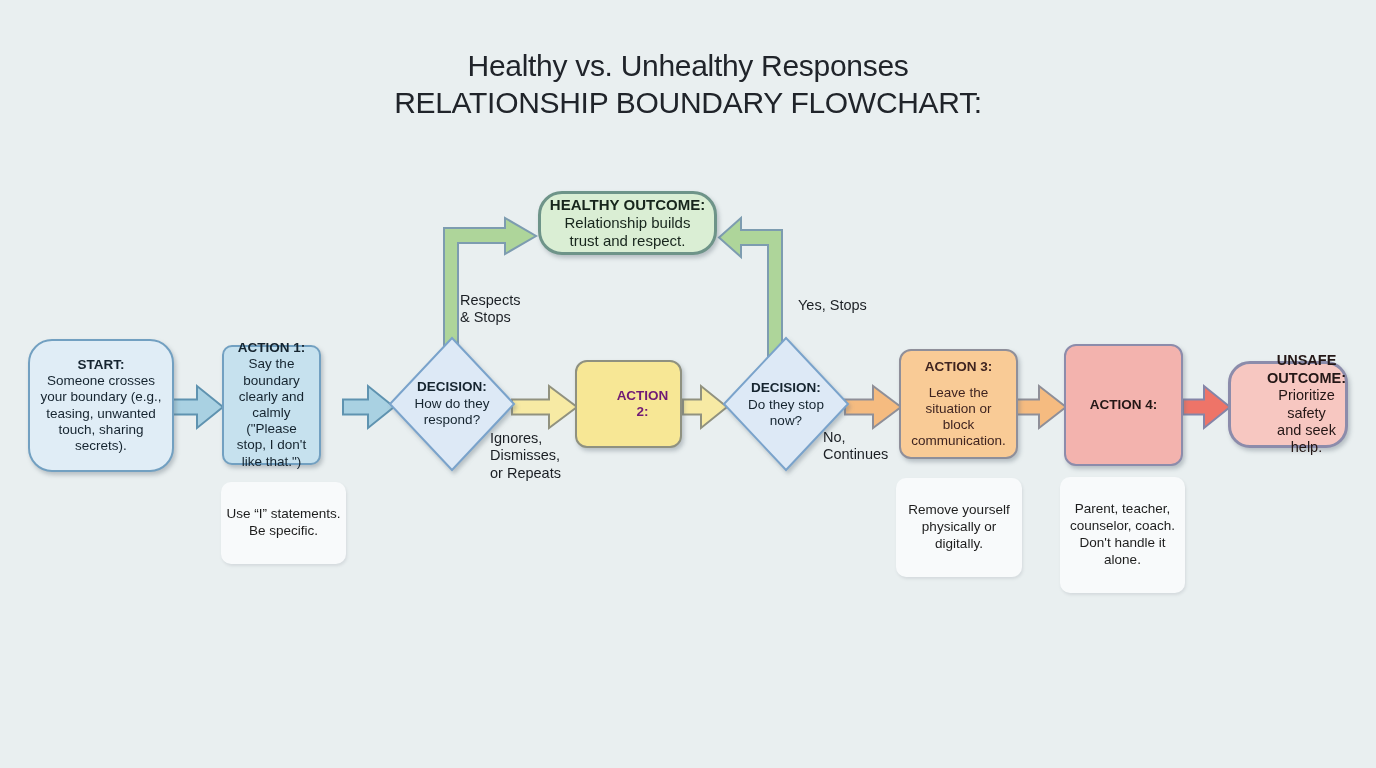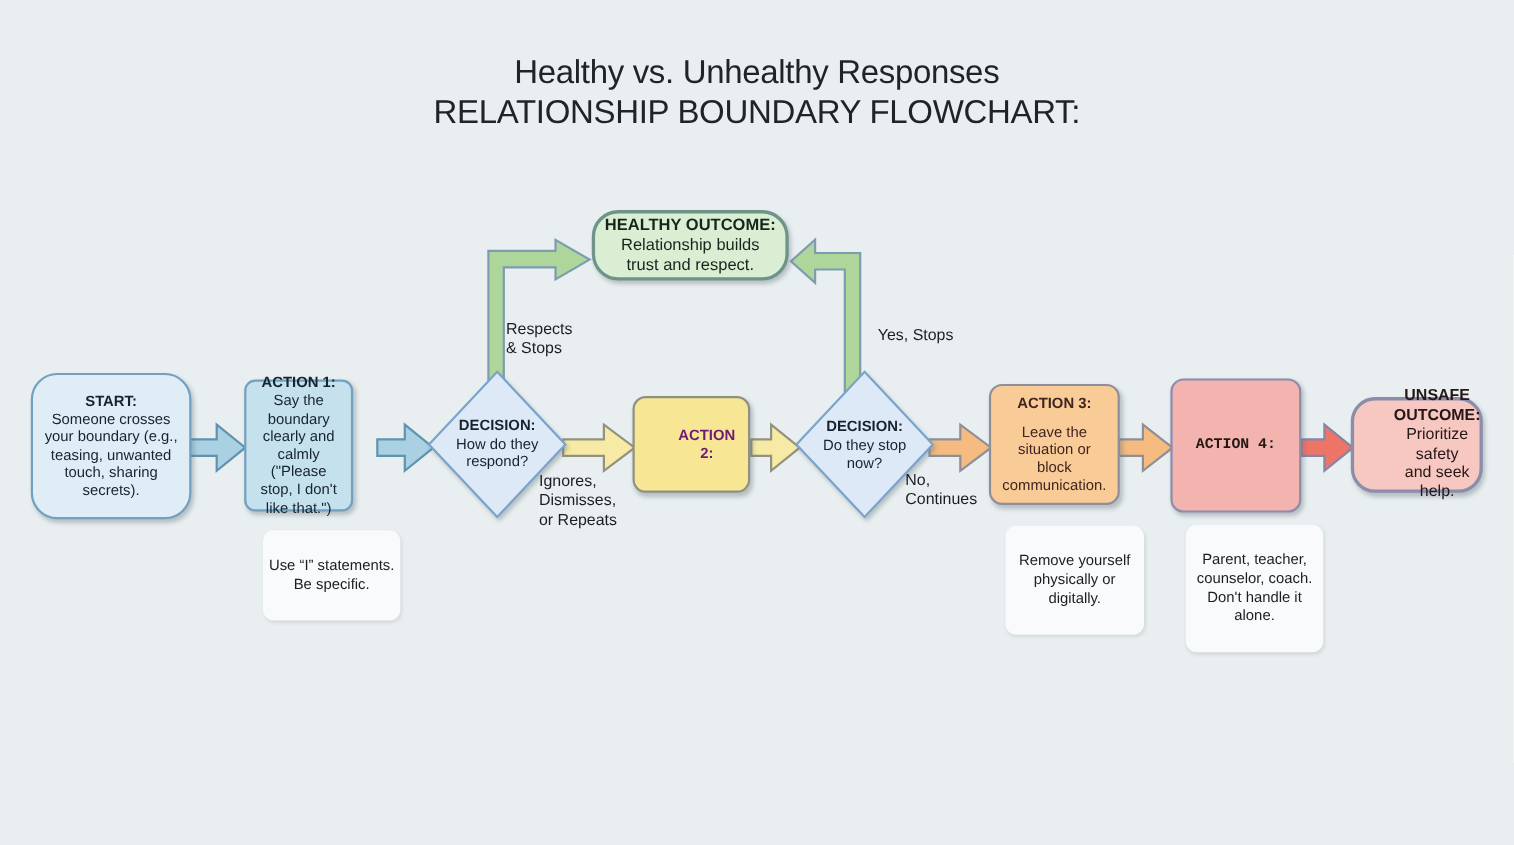--- a/index.html
+++ b/index.html
@@ -28,37 +28,36 @@
     padding:6px 7px;
     box-shadow:2px 3px 4px rgba(100,112,124,.38);
   }
   .node .hd{display:block;font-weight:bold;}
   .node .bd{display:block;}
   .n-start{left:28px;top:339px;width:146px;height:133px;border-radius:24px;background:#e0edf6;border:2px solid #72a0c1;color:#15242f;}
   .n-action1{left:222px;top:345px;width:99px;height:120px;border-radius:10px;background:#c6e1ee;border:2px solid #72a0c1;color:#15242f;}
   .n-healthy{left:538px;top:191px;width:179px;height:64px;border-radius:24px;background:#daeed4;border:3px solid #6e9489;color:#17251c;font-size:15px;}
   .n-action2{left:575px;top:360px;width:107px;height:88px;border-radius:12px;background:#f7e795;border:2px solid #8f9180;color:#701a75;padding-left:35px;}
   .n-action3{left:899px;top:349px;width:119px;height:110px;border-radius:12px;background:#f9cb96;border:2px solid #8f8f9a;color:#3f2420;gap:10px;}
-  .n-action4{left:1064px;top:344px;width:119px;height:122px;border-radius:12px;background:#f3b3ae;border:2px solid #8c8cab;color:#241716;font-family:Liberation Mono, monospace;}
+  .n-action4{left:1064px;top:344px;width:119px;height:122px;border-radius:12px;background:#f3b3ae;border:2px solid #8c8cab;color:#241716;}
   .n-unsafe{left:1228px;top:361px;width:120px;height:87px;border-radius:22px;background:#f7c7c1;border:3px solid #8c8cab;color:#241716;font-size:14.5px;padding-left:44px;}
   
   .dtext{
     position:absolute;display:flex;flex-direction:column;align-items:center;justify-content:center;
     text-align:center;font-size:13.5px;line-height:1.22;color:#15242f;
   }
   .d1{left:397px;top:362px;width:110px;height:84px;}
   .d2{left:731px;top:364px;width:110px;height:82px;}
   
   .note{
     position:absolute;box-sizing:border-box;
     background:#f8fafb;border-radius:10px;
     text-align:center;font-size:13.5px;line-height:1.25;color:#1d1d1d;
     padding:24px 5px;
     box-shadow:1px 2px 3px rgba(120,130,140,.18);
-    margin-left:18px;
   }
   .note1{left:221px;top:482px;width:125px;}
   .note3{left:896px;top:478px;width:126px;}
   .note4{left:1060px;top:477px;width:125px;}
   
   .elabel{
     position:absolute;text-align:left;
     font-size:14.5px;line-height:1.2;color:#1b1f24;
   }
   .el-respects{left:460px;top:292px;width:74px;}

